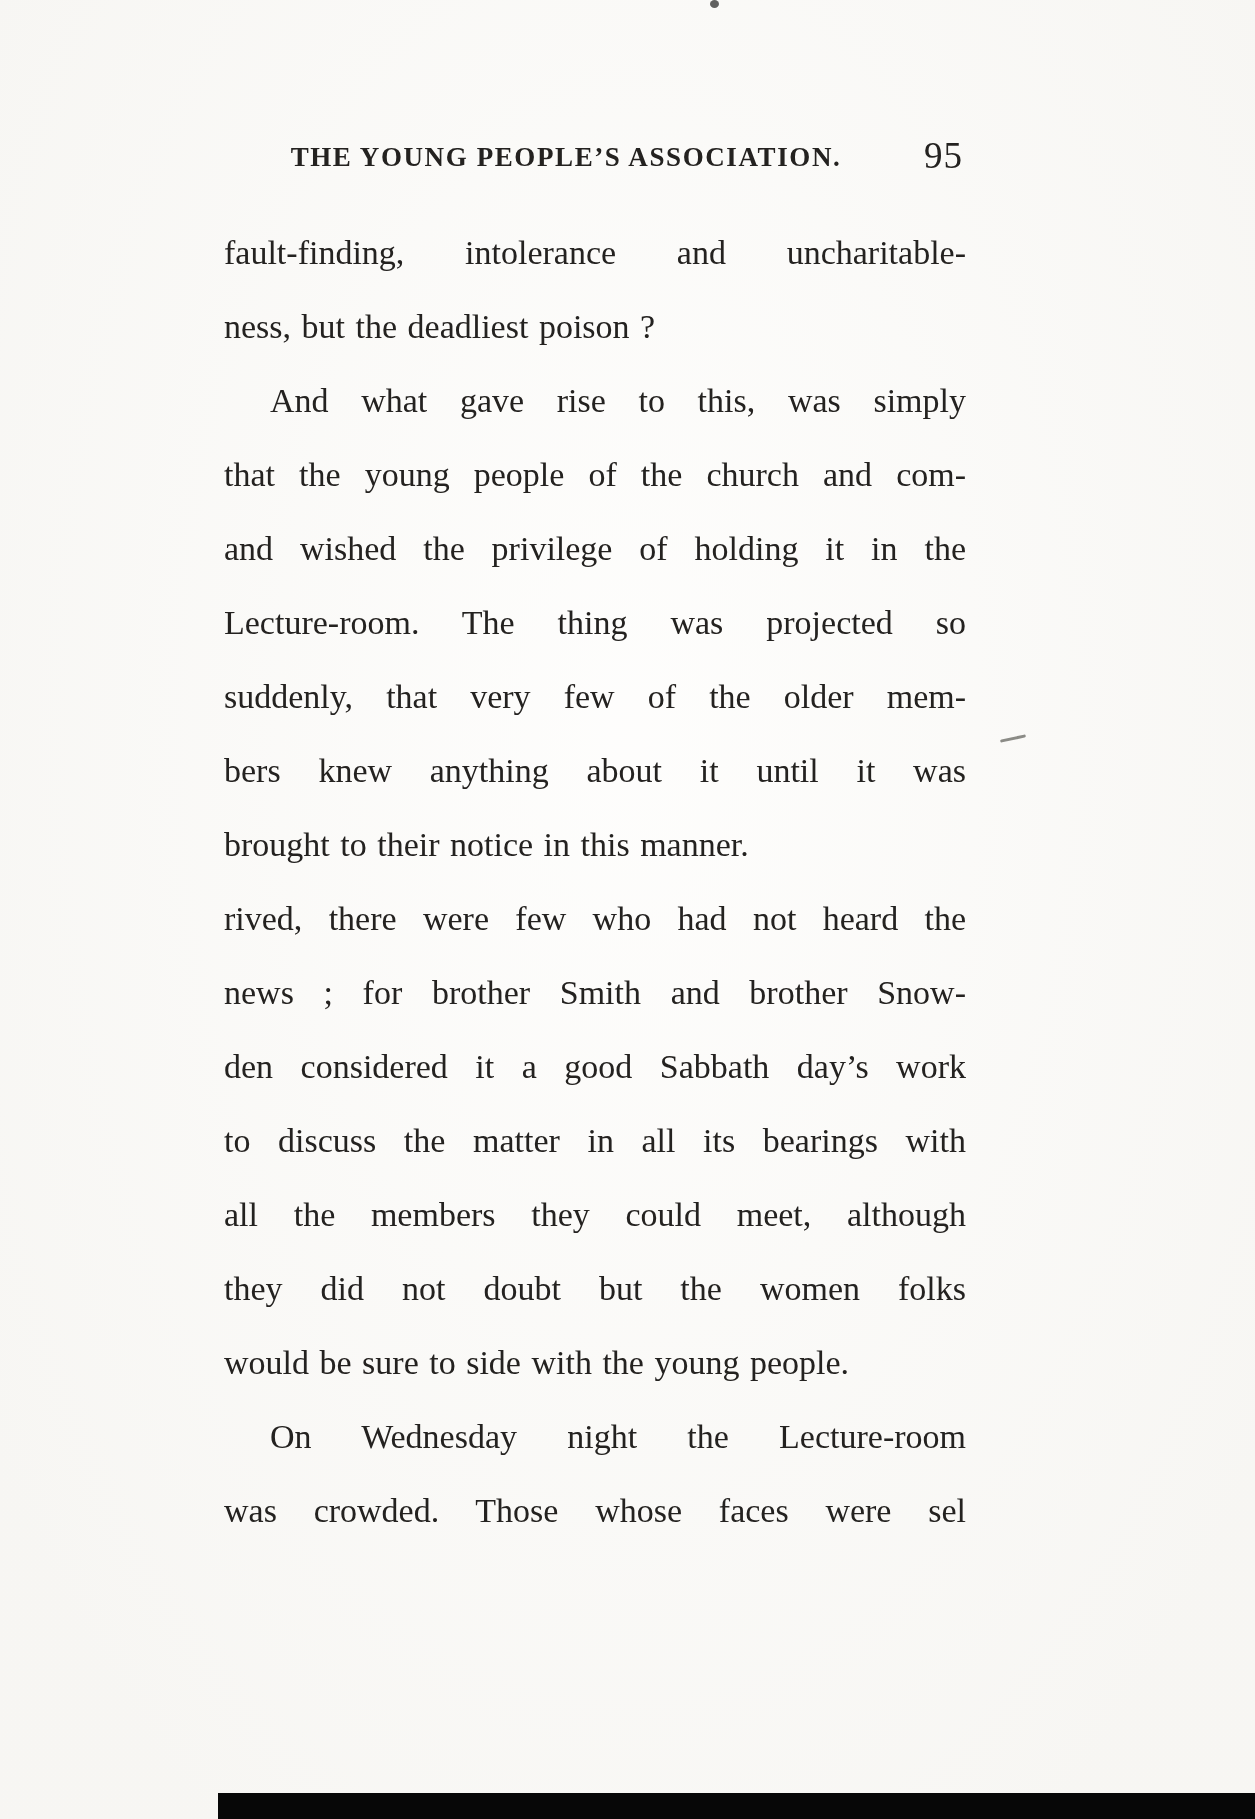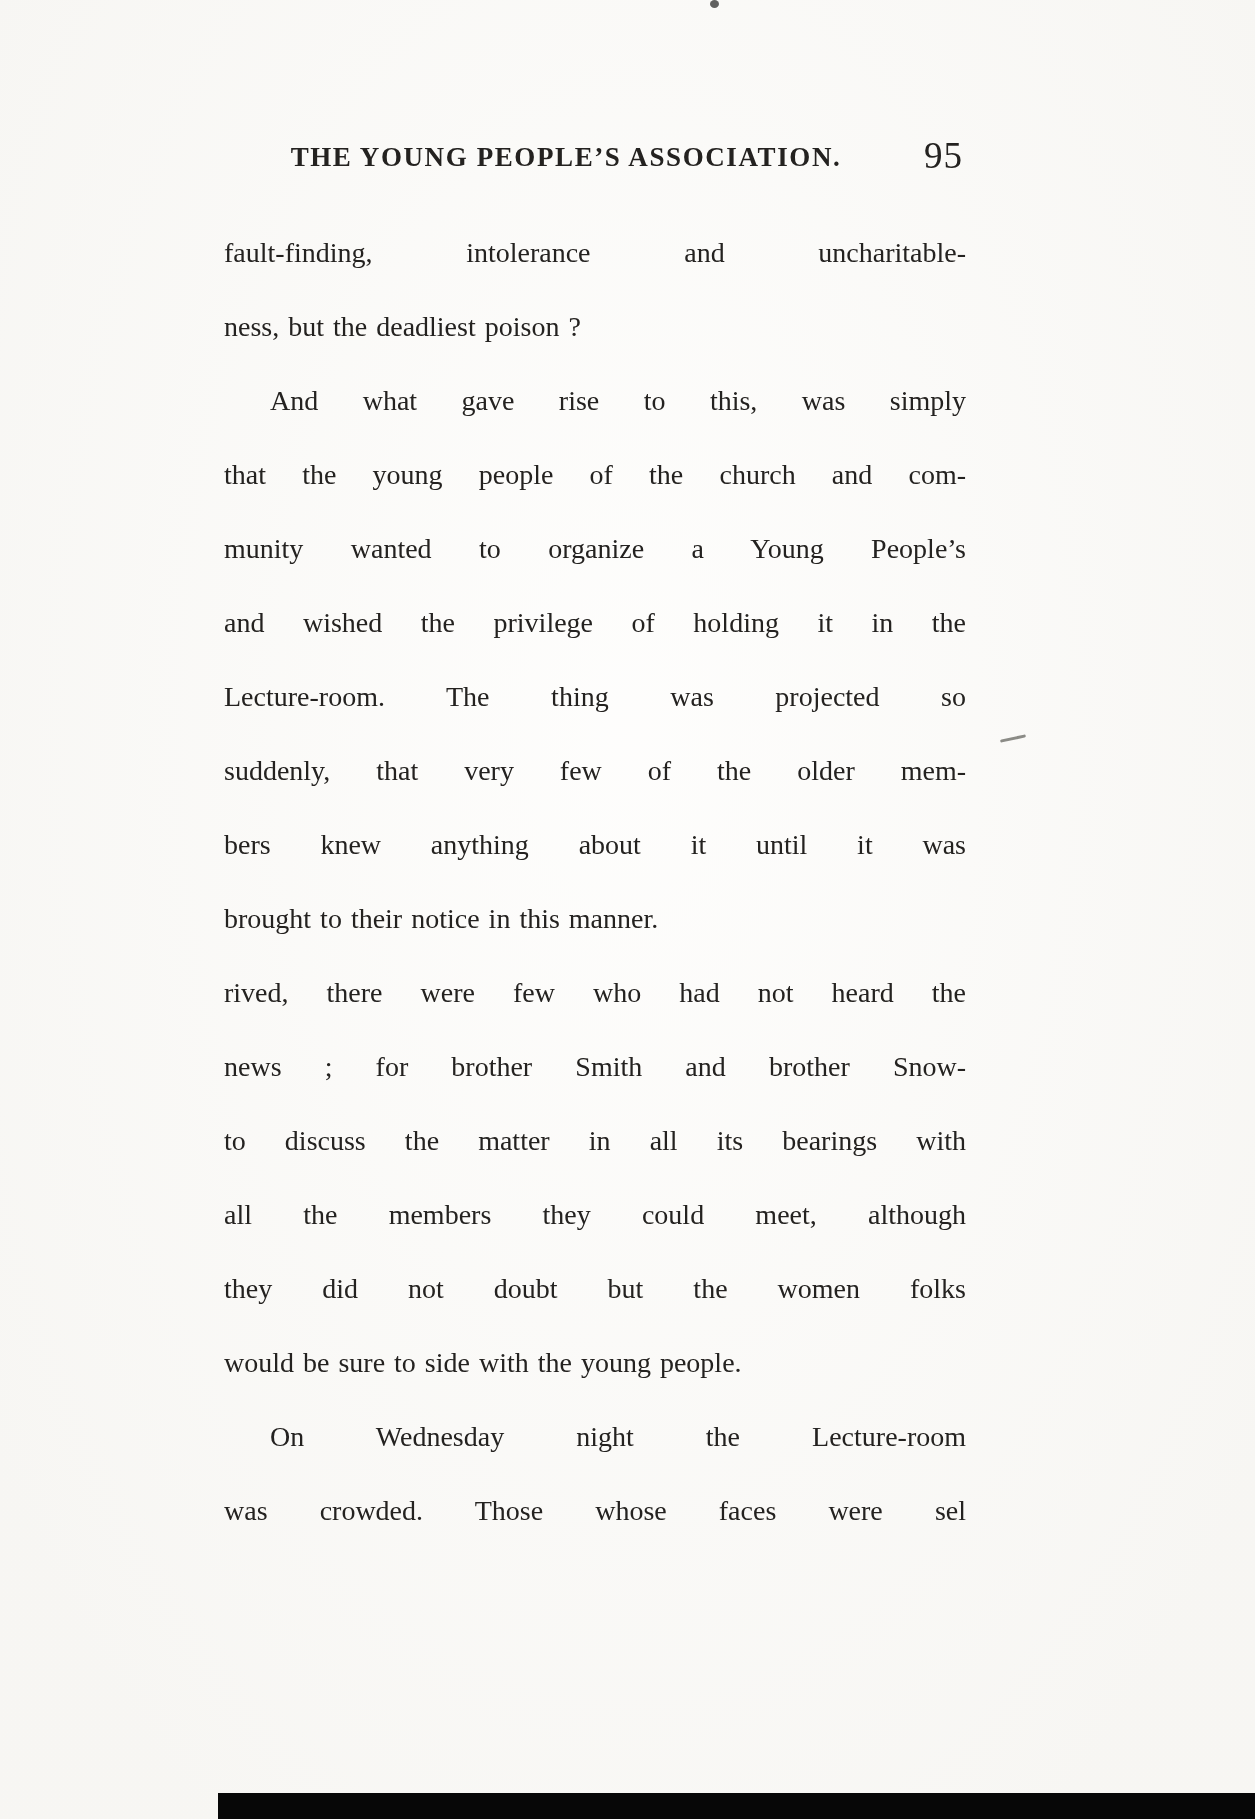--- a/index.html
+++ b/index.html
@@ -43,21 +43,21 @@
   }
   .body-text {
     position: absolute;
     top: 216px;
     left: 224px;
     width: 742px;
   }
   .line {
     height: 74px;
     line-height: 74px;
-    font-size: 28px;
+    font-size: 34px;
     text-align: left;
     word-spacing: 2px;
   }
   .line.just {
     text-align: justify;
     text-align-last: justify;
   }
   .line.indent {
     padding-left: 46px;
   }
@@ -101,28 +101,28 @@
   <div class="running-header">
     <div class="header-title">THE YOUNG PEOPLE’S ASSOCIATION.</div>
     <div class="page-number">95</div>
   </div>
 
   <div class="body-text">
       <div class="line just">fault-finding, intolerance and uncharitable-</div>
       <div class="line">ness, but the deadliest poison ?</div>
       <div class="line just indent">And what gave rise to this, was simply</div>
       <div class="line just">that the young people of the church and com-</div>
-      <div class="line just">munity wanted to organize a Young People’s</div>
       <div class="line just">and wished the privilege of holding it in the</div>
       <div class="line just">Lecture-room. The thing was projected so</div>
       <div class="line just">suddenly, that very few of the older mem-</div>
       <div class="line just">bers knew anything about it until it was</div>
       <div class="line">brought to their notice in this manner.</div>
       <div class="line just">rived, there were few who had not heard the</div>
       <div class="line just">news ; for brother Smith and brother Snow-</div>
+      <div class="line just">den considered it a good Sabbath day’s work</div>
       <div class="line just">to discuss the matter in all its bearings with</div>
       <div class="line just">all the members they could meet, although</div>
       <div class="line just">they did not doubt but the women folks</div>
       <div class="line">would be sure to side with the young people.</div>
       <div class="line just indent">On Wednesday night the Lecture-room</div>
       <div class="line just">was crowded. Those whose faces were sel</div>
     </div>
 
   <div class="scan-bar"></div>
 

